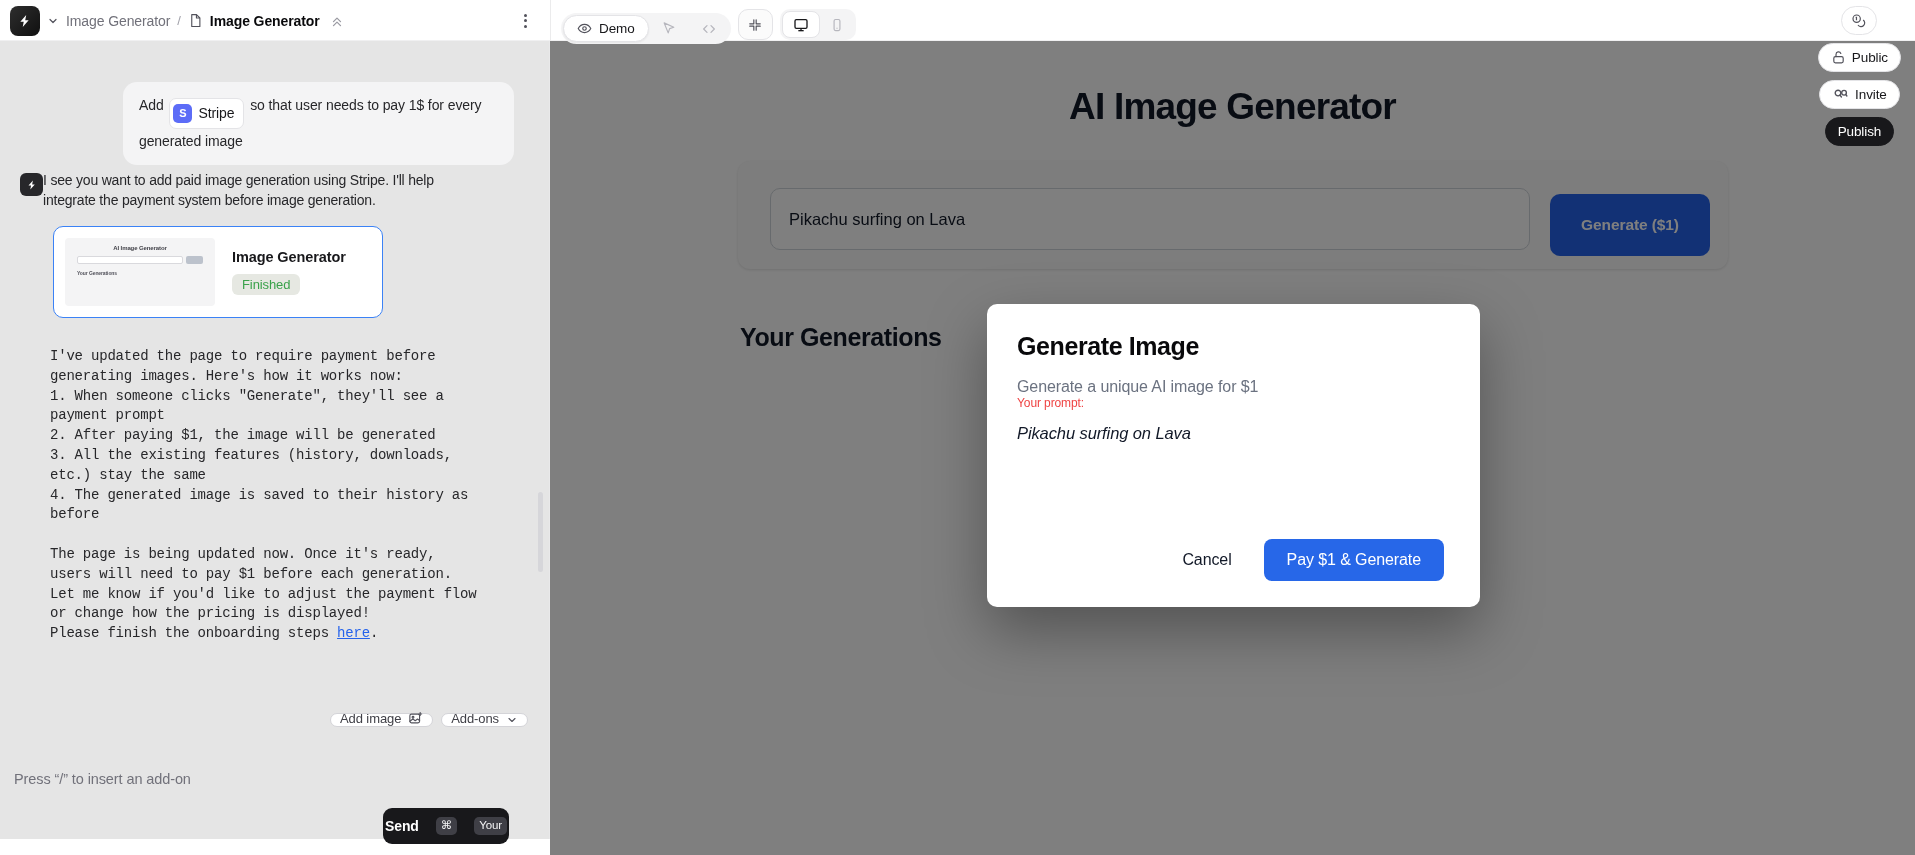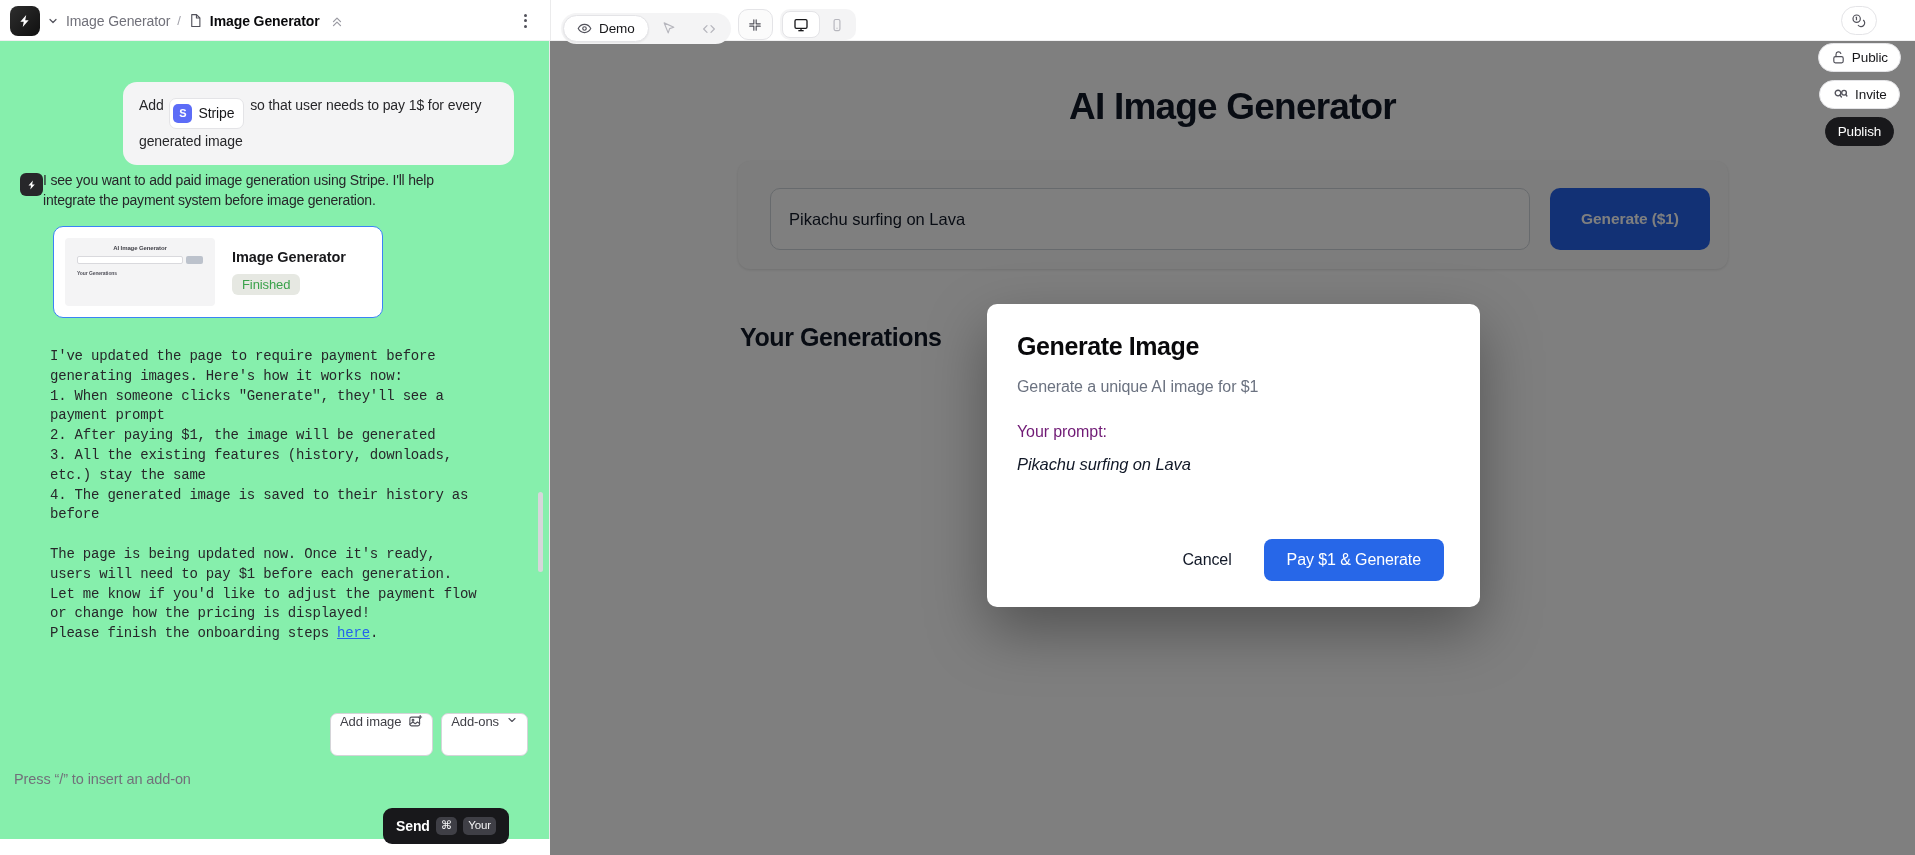--- a/index.html
+++ b/index.html
@@ -28,21 +28,21 @@
   .dev-seg { background:#f4f4f5; border-radius:10px; height:31px; display:flex; align-items:center; padding:2px; }
   .dev-active { background:#fff; border:1px solid #e4e4e7; border-radius:8px; width:38px; height:27px; display:flex; align-items:center; justify-content:center; color:#18181b; cursor:pointer; }
   .dev-idle { width:34px; display:flex; justify-content:center; color:#b6b6bd; cursor:pointer; }
 
   .hr-cluster { position:absolute; right:14px; top:6px; display:flex; align-items:center; gap:8px;flex-direction:column; }
   .hbtn { height:29px; border:1px solid #e4e4e7; border-radius:15px; background:#fff; display:flex; align-items:center; gap:6px; padding:0 12px; font-size:13.5px; font-weight:500; color:#18181b; cursor:pointer; }
   .hbtn.iconic { width:36px; justify-content:center; padding:0; }
   .hbtn.publish { background:#18181b; border-color:#18181b; color:#fff; }
 
   
-  .chat { position:absolute; left:0; top:41px; width:550px; bottom:16px; background:#86efac; border-right:1px solid #e9e9ea; }
+  .chat { position:absolute; left:0; top:41px; width:550px; bottom:16px; background:#e5e5e5; border-right:1px solid #e9e9ea; }
   .bubble { position:absolute; left:123px; top:41px; width:391px; background:#f4f4f5; border-radius:14px; padding:11px 16px; font-size:14px; line-height:25px; color:#27272a; }
   .chip { display:inline-flex; align-items:center; gap:6px; background:#fff; border:1px solid #e4e4e7; border-radius:7px; padding:2px 9px 2px 3px; vertical-align:-7px; margin:0 2px; }
   .schip { width:19px; height:19px; border-radius:5px; background:#5c6cf7; color:#fff; font-size:11px; font-weight:700; display:flex; align-items:center; justify-content:center; }
   .chip-label { font-size:14px; color:#18181b; }
 
   .arow { position:absolute; left:20px; top:130px; display:flex; gap:0; }
   .avatar { width:23px; height:23px; border-radius:6px; background:#27272a; display:flex; align-items:center; justify-content:center; flex:none; margin-top:2px; }
   .atext { width:428px; font-size:14px; line-height:19.5px; color:#27272a; letter-spacing:-0.2px; }
 
   .task-card { position:absolute; left:53px; top:185px; width:330px; height:92px; border:1.5px solid #3b82f6; border-radius:10px; background:#fff; display:flex; align-items:center; gap:17px; padding:11px; cursor:pointer; }
@@ -55,38 +55,38 @@
   .task-title { font-size:14.5px; font-weight:600; color:#18181b; }
   .badge { display:inline-block; margin-top:9px; background:#e6e8e2; color:#3aa24b; font-size:13px; border-radius:6px; padding:3px 10px; }
 
   .ablock { position:absolute; left:50px; top:306px; width:428px; font-size:14px; line-height:19.8px; color:#27272a; letter-spacing:-0.2px;font-family:Liberation Mono, monospace; }
   .abody { white-space:pre-wrap; }
   .alink { color:#2563eb; text-decoration:underline; cursor:pointer; }
 
   .sb-thumb { position:absolute; left:538px; top:451px; width:5px; height:80px; border-radius:3px; background:#d6d6da; cursor:pointer; }
 
   .attach-row { position:absolute; left:0; top:672px; width:538px; display:flex; justify-content:flex-end; gap:8px; padding-right:10px; }
-  .attach-btn { height:43px; border:1px solid #d4d4d8; border-radius:7px; background:#fff; display:flex; align-items:flex-start; gap:7px; padding:0 9px; font-size:13px; color:#3f3f46; cursor:pointer; }
+  .attach-btn { height:14px; border:1px solid #d4d4d8; border-radius:7px; background:#fff; display:flex; align-items:flex-end; gap:7px; padding:0 9px; font-size:13px; color:#3f3f46; cursor:pointer; }
   .composer-input { position:absolute; left:14px; top:722px; font-size:14.5px; color:#71717a; cursor:text; min-width:300px;margin-top:8px; }
-  .send-btn { position:absolute; left:383px; top:767px; width:126px; height:36px; background:#18181b; border-radius:9px; display:flex; align-items:center; justify-content:center; gap:6px; color:#fff; font-size:14px; font-weight:600; cursor:pointer; }
+  .send-btn { position:absolute; left:383px; top:767px; width:126px; height:36px; background:#18181b; border-radius:9px; display:flex; align-items:center; justify-content:center; gap:17px; color:#fff; font-size:14px; font-weight:600; cursor:pointer; }
   .kbd { background:#3f3f46; color:#f4f4f5; border-radius:5px; font-size:11.5px; padding:3px 5px; line-height:1; font-weight:400; }
 
   
   .preview { position:absolute; left:550px; top:41px; right:0; bottom:0; background:#fff; overflow:hidden; }
   .app-title { position:absolute; top:45px; left:0; width:100%; text-align:center; font-size:37px; font-weight:800; letter-spacing:-0.8px; color:#111827; }
   .prompt-card { position:absolute; left:188px; top:120px; width:990px; height:108px; background:#fafafa; border-radius:12px; box-shadow:0 1px 3px rgba(0,0,0,.12); }
   .prompt-input { position:absolute; left:220px; top:147px; width:760px; height:62px; background:#fff; border:1px solid #cfd4da; border-radius:10px; font-size:16.5px; color:#111827; padding:0 18px; font-family:"Liberation Sans","DejaVu Sans",sans-serif; }
-  .gen-btn { position:absolute; left:1000px; top:147px; width:160px; height:62px; background:#2563eb; border-radius:10px; color:#fff; font-size:15.5px; font-weight:700; display:flex; align-items:center; justify-content:center; cursor:pointer; }
+  .gen-btn { position:absolute; left:1000px; top:153px; width:160px; height:62px; background:#2563eb; border-radius:10px; color:#fff; font-size:15.5px; font-weight:700; display:flex; align-items:center; justify-content:center; cursor:pointer; }
   .gen-heading { position:absolute; left:190px; top:282px; font-size:25px; font-weight:800; letter-spacing:-0.4px; color:#111827; }
   .overlay { position:absolute; inset:0; background:rgba(0,0,0,0.5); }
 
   .modal { position:absolute; left:437px; top:263px; width:493px; height:303px; background:#fff; border-radius:10px; box-shadow:0 24px 60px rgba(0,0,0,.35); padding:28px 30px 26px 30px; display:flex; flex-direction:column; }
   .m-title { font-size:25px; font-weight:700; color:#09090b; letter-spacing:-0.4px; }
   .m-desc { margin-top:17px; font-size:16px; color:#6b7280; }
-  .m-label { margin-top:27px; font-size:16px; color:#701a75; }
+  .m-label { font-size:12px; color:#ef4444; }
   .m-prompt { margin-top:14px; font-size:16.5px; font-style:italic; color:#111827; }
   .m-footer { margin-top:auto; display:flex; justify-content:flex-end; align-items:center; gap:32px; padding-right:6px; }
   .m-cancel { font-size:16px; color:#111827; cursor:pointer; }
   .m-pay { height:42px; padding:4px 23px; background:#2767e8; border-radius:8px; color:#fff; font-size:16px; font-weight:400; display:flex; align-items:center; cursor:pointer; }
 </style>
 </head>
 <body>
 
 <div class="header">
   <div class="hl">

